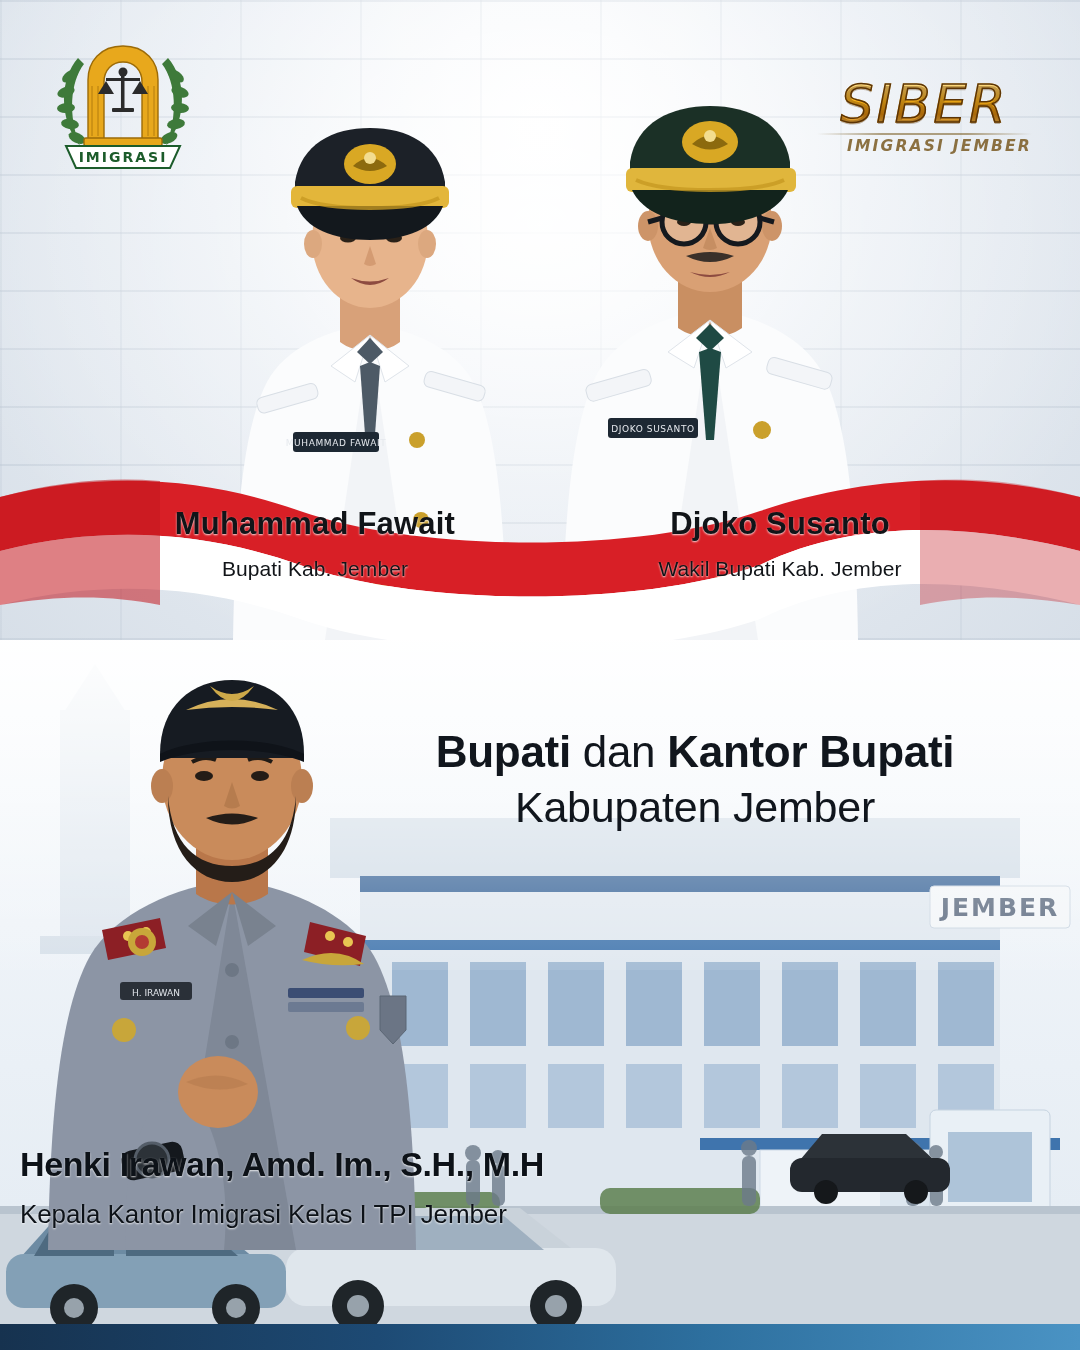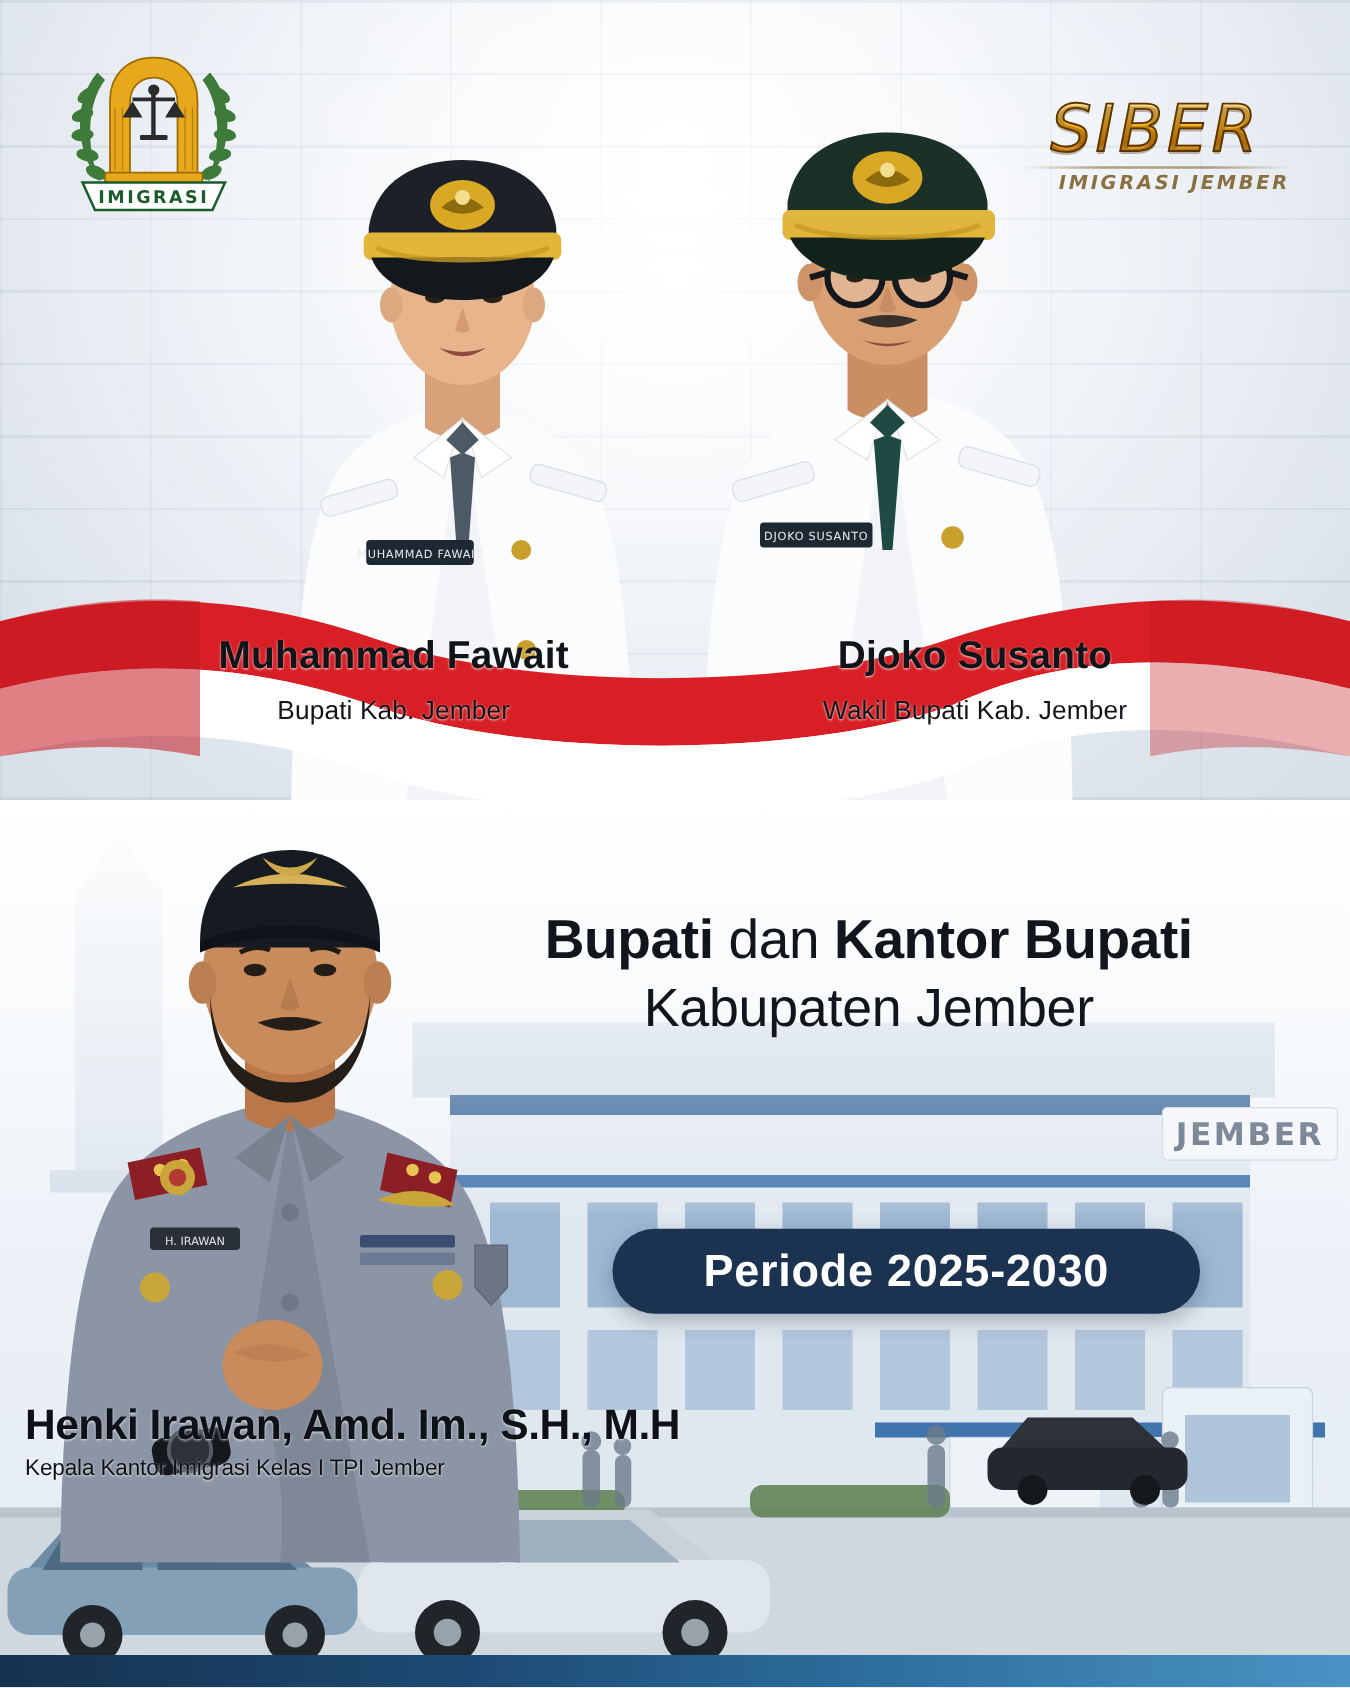--- a/index.html
+++ b/index.html
@@ -182,33 +182,33 @@
   }
 
   .officer {
     position: absolute;
     left: 10px; bottom: 100px;
     width: 440px; height: 620px;
   }
 
   .officer-name {
     position: absolute;
-    left: 20px; top: 481px;
+    left: 20px; top: 505px;
     width: 640px;
     color: #0d1218;
   }
   .officer-name .nm {
     font-size: 34px;
     font-weight: bold;
     letter-spacing: -.4px;
     text-shadow: 0 1px 2px rgba(255,255,255,.8);
   }
   .officer-name .rl {
-    font-size: 18px;
-    margin-top: 4px;
+    font-size: 26px;
+    margin-top: 15px;
     letter-spacing: -.1px;
     text-shadow: 0 1px 2px rgba(255,255,255,.8);
   }
 
   .footer-bar {
     position: absolute;
     left: 0; bottom: 0;
     width: 1080px; height: 26px;
     background: linear-gradient(90deg, #16324f 0%, #1d4a74 35%, #2d6f9e 65%, #4a93c4 100%);
   }
@@ -514,23 +514,20 @@
 
     <div class="headline-wrap">
       <div class="line2">
         <span class="b">Bupati</span>
         <span>dan</span>
         <span class="b">Kantor Bupati</span>
       </div>
       <div class="line3">Kabupaten Jember</div>
     </div>
 
-    <div class="period-badge">
-      <span>Periode 2025-2030</span>
-    </div>
 
     <div class="officer">
       <svg viewBox="0 0 440 620" width="440" height="620">
 
         <path d="M222 250 C278 256,340 284,364 326 C394 380,404 486,406 620 L38 620 C40 486,50 380,80 326 C104 284,166 256,222 250 Z" fill="#8c95a5"></path>
         <path d="M222 260 L164 620 L286 620 Z" fill="#7f8897"></path>
 
         <path d="M186 206 L258 206 L258 264 C238 278,206 278,186 264 Z" fill="#b9774a"></path>
 
         <ellipse cx="222" cy="150" rx="70" ry="80" fill="#c98b5b"></ellipse>

